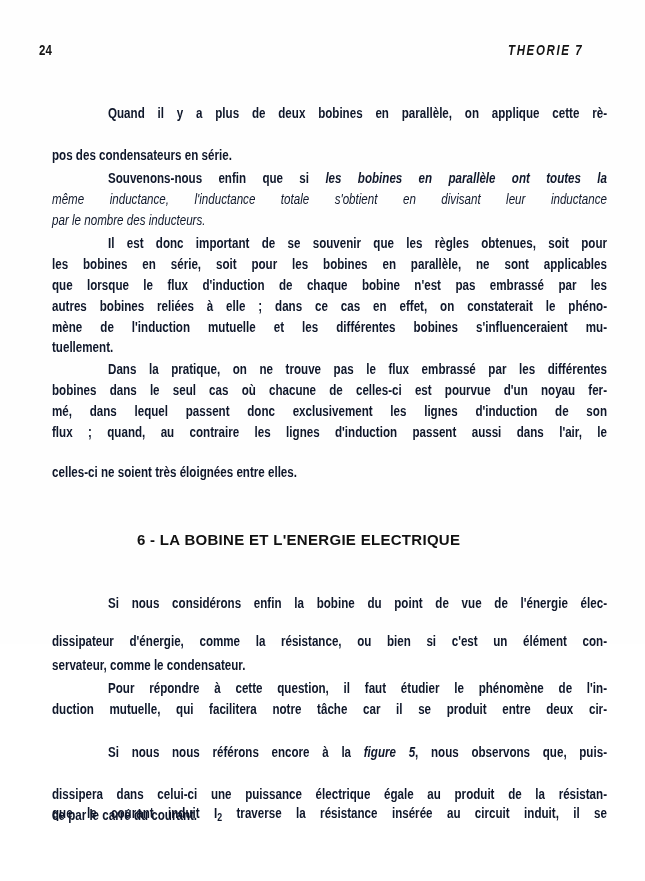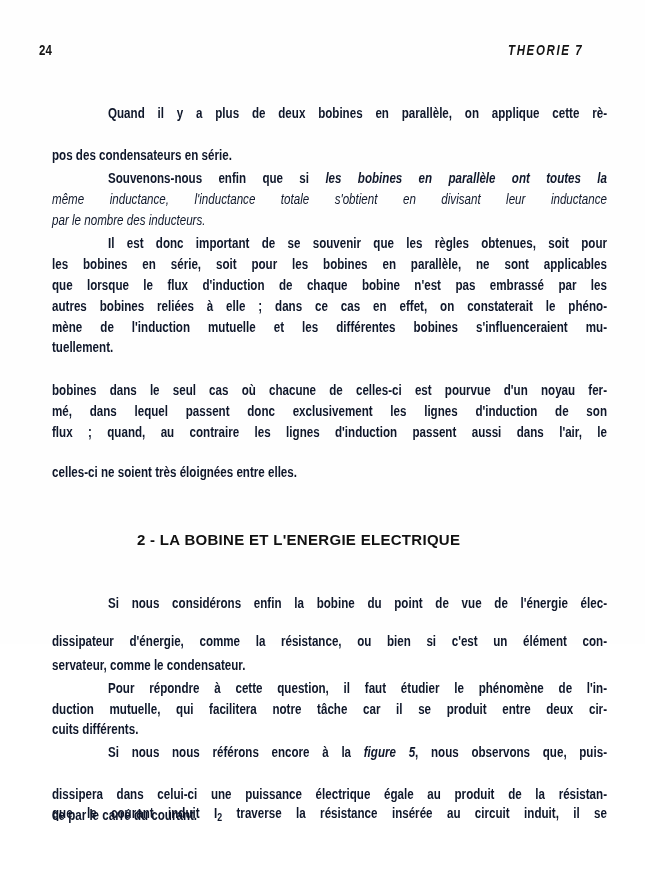--- a/index.html
+++ b/index.html
@@ -55,53 +55,53 @@
   <div class="line" style="top:297px">
       <span class="inner">autres bobines reliées à elle ; dans ce cas en effet, on constaterait le phéno-</span>
     </div>
   <div class="line" style="top:318px">
       <span class="inner">mène de l'induction mutuelle et les différentes bobines s'influenceraient mu-</span>
     </div>
   <div class="line last" style="top:338px">
       <span class="inner">tuellement.</span>
     </div>
 
+  <div class="line indent" style="top:360px">
+      <span class="inner">Dans la pratique, on ne trouve pas le flux embrassé par les différentes</span>
+    </div>
   <div class="line" style="top:381px">
       <span class="inner">bobines dans le seul cas où chacune de celles-ci est pourvue d'un noyau fer-</span>
     </div>
   <div class="line" style="top:402px">
       <span class="inner">mé, dans lequel passent donc exclusivement les lignes d'induction de son</span>
     </div>
   <div class="line" style="top:423px">
       <span class="inner">flux ; quand, au contraire les lignes d'induction passent aussi dans l'air, le</span>
     </div>
   <div class="line last" style="top:463px">
       <span class="inner">celles-ci ne soient très éloignées entre elles.</span>
     </div>
 
-  <div class="heading">2 - LA BOBINE ET L'ENERGIE ELECTRIQUE</div>
+  <div class="heading">6 - LA BOBINE ET L'ENERGIE ELECTRIQUE</div>
 
   <div class="line indent" style="top:594px">
       <span class="inner">Si nous considérons enfin la bobine du point de vue de l'énergie élec-</span>
     </div>
   <div class="line" style="top:632px">
       <span class="inner">dissipateur d'énergie, comme la résistance, ou bien si c'est un élément con-</span>
     </div>
   <div class="line last" style="top:656px">
       <span class="inner">servateur, comme le condensateur.</span>
     </div>
 
   <div class="line indent" style="top:679px">
       <span class="inner">Pour répondre à cette question, il faut étudier le phénomène de l'in-</span>
     </div>
   <div class="line" style="top:700px">
       <span class="inner">duction mutuelle, qui facilitera notre tâche car il se produit entre deux cir-</span>
-    </div>
-  <div class="line last" style="top:720px">
-      <span class="inner">cuits différents.</span>
     </div>
 
   <div class="line indent" style="top:743px">
       <span class="inner"><span>Si nous nous référons encore à la </span><em>figure 5</em><span>, nous observons que, puis-</span></span>
     </div>
   <div class="line" style="top:804px">
       <span class="inner"><span>que le courant induit I</span><sub>2</sub><span> traverse la résistance insérée au circuit induit, il se</span></span>
     </div>
   <div class="line" style="top:785px">
       <span class="inner">dissipera dans celui-ci une puissance électrique égale au produit de la résistan-</span>

